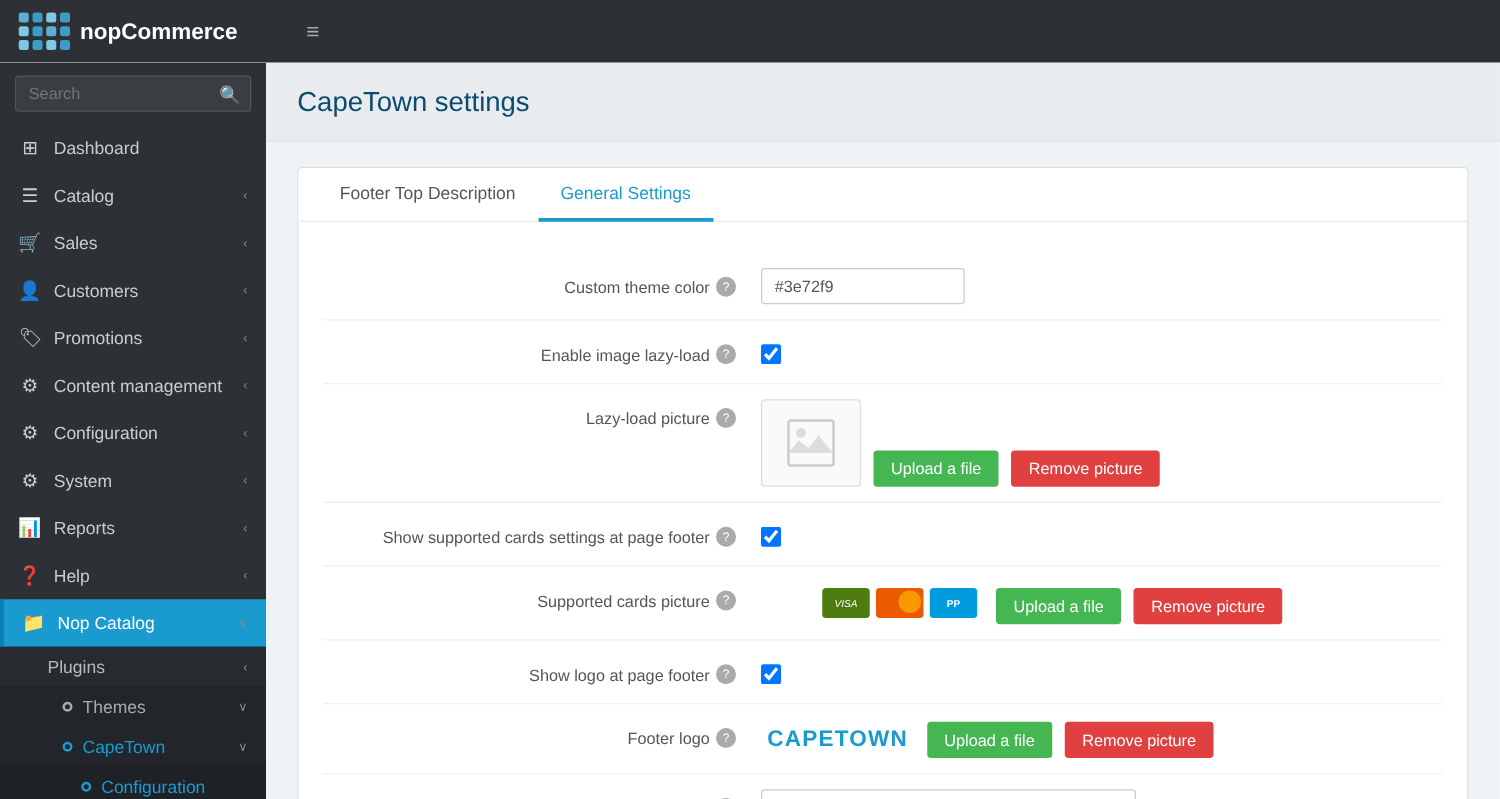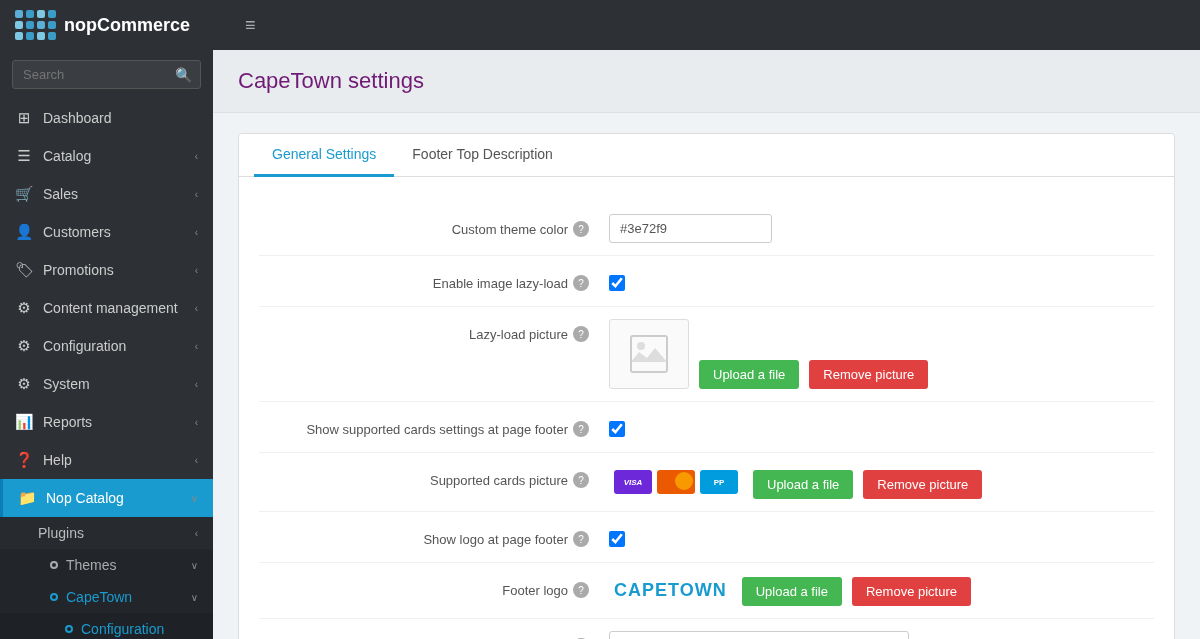--- a/index.html
+++ b/index.html
@@ -33,21 +33,21 @@
     .sidebar-sub { background: #272a2f; }
     .sidebar-sub-item { padding: 8px 15px 8px 38px; color: #bbb; cursor: pointer; display: flex; align-items: center; justify-content: space-between; }
     .sidebar-sub-sub { background: #22252a; }
     .sidebar-sub-sub-item { padding: 8px 15px 8px 50px; color: #aaa; cursor: pointer; display: flex; align-items: center; gap: 8px; }
     .sidebar-sub-sub-item.active { color: #1a9bcf; }
     .dot-icon { width: 8px; height: 8px; border: 2px solid currentColor; border-radius: 50%; display: inline-block; }
 
     
     .main { flex: 1; overflow-y: auto; background: #f0f3f5; }
     .page-header { background: #e8ecef; padding: 18px 25px; border-bottom: 1px solid #dde0e4; }
-    .page-title { font-size: 22px; color: #701a75; font-weight: 400; }
+    .page-title { font-size: 22px; color: #0c4a6e; font-weight: 400; }
 
     .content-area { padding: 20px 25px; }
     .card { background: white; border-radius: 4px; border: 1px solid #ddd; }
 
     
     .tabs { display: flex; border-bottom: 1px solid #ddd; padding: 0 15px; background: white; border-radius: 4px 4px 0 0; }
     .tab { padding: 12px 18px; cursor: pointer; color: #555; border-bottom: 3px solid transparent; margin-bottom: -1px; font-size: 14px; }
     .tab.active { color: #1a9bcf; border-bottom-color: #1a9bcf; }
 
     
@@ -228,22 +228,22 @@
 
   <div class="main">
     <div class="page-header">
       <h1 class="page-title">CapeTown settings</h1>
     </div>
 
     <div class="content-area">
       <div class="card">
 
         <div class="tabs">
+          <div class="tab">Footer Top Description</div>
           <div class="tab active">General Settings</div>
-          <div class="tab">Footer Top Description</div>
         </div>
 
         <div class="settings-form">
 
           <div class="form-row">
             <div class="form-label">
               <span>Custom theme color</span>
               <span class="help-icon">?</span>
             </div>
             <div class="form-control">
@@ -294,21 +294,21 @@
           </div>
 
           <div class="form-row">
             <div class="form-label">
               <span>Supported cards picture</span>
               <span class="help-icon">?</span>
             </div>
             <div class="form-control">
               <div class="file-area">
                 <div class="cards-preview">
-                  <div class="card-icon" style="background:#6d28d9; font-size:8px; color:white; font-style:italic; font-weight:bold;">VISA</div>
+                  <div class="card-icon" style="background:#4d7c0f; font-size:8px; color:white; font-style:italic; font-weight:normal;margin-left:44px;">VISA</div>
                   <div class="card-icon mc" style="position:relative; width:38px; height:24px;">
                     <div style="position:absolute; left:2px; top:2px; width:18px; height:18px; background:#eb5a00; border-radius:50; opacity:0.9; border-radius:50%;"></div>
                     <div style="position:absolute; right:2px; top:2px; width:18px; height:18px; background:#f9a000; border-radius:50%; opacity:0.9;"></div>
                   </div>
                   <div class="card-icon pp" style="background:#009cde; font-size:8px; font-weight:bold; color:white;">PP</div>
                 </div>
                 <button class="btn btn-green">Upload a file</button>
                 <button class="btn btn-red">Remove picture</button>
               </div>
             </div>

